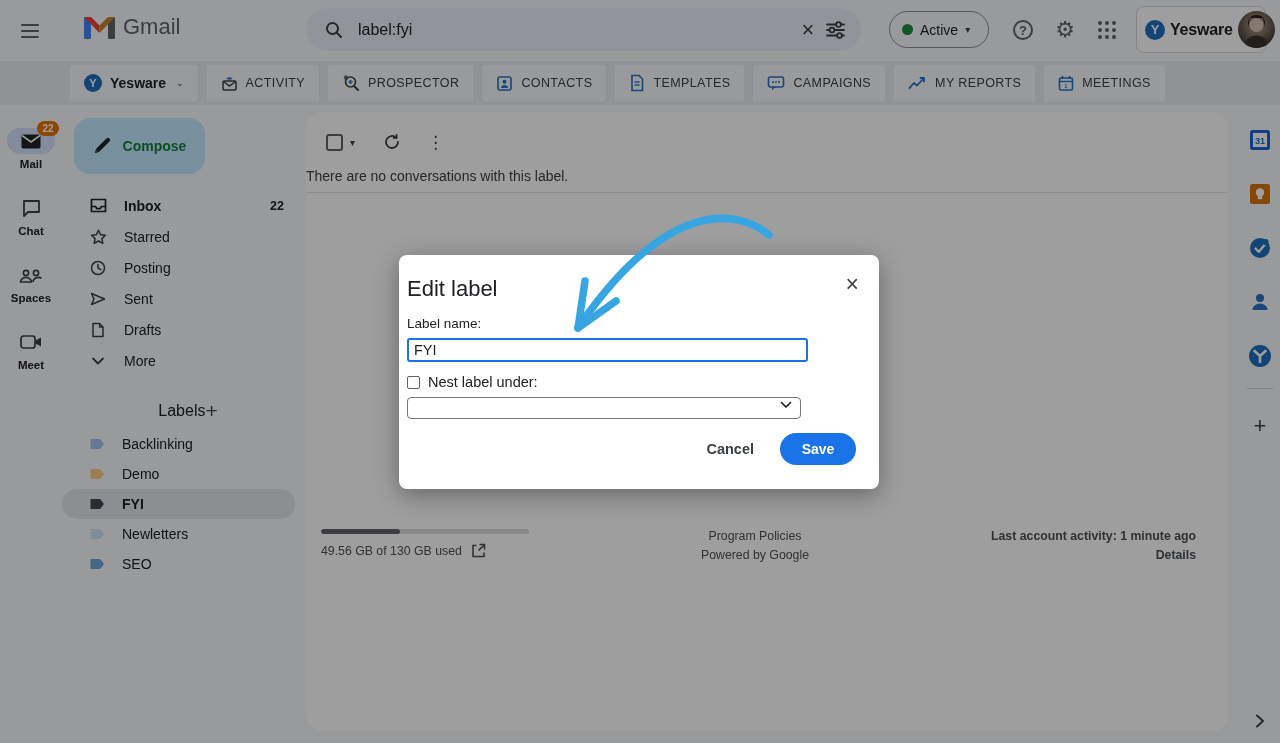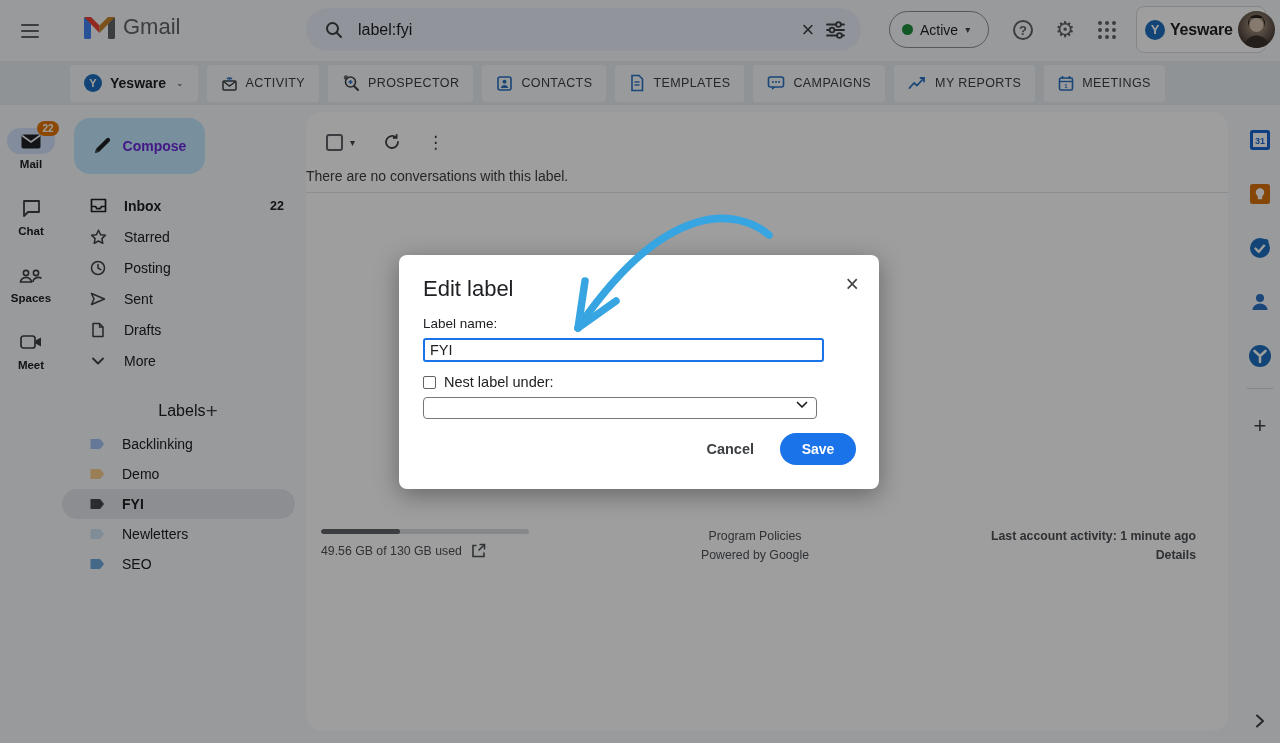--- a/index.html
+++ b/index.html
@@ -51,21 +51,21 @@
   .rail { position:absolute; left:0; top:110px; width:62px; bottom:0; display:flex; flex-direction:column; align-items:center; padding-top:18px; gap:25px; }
   .rail-item { display:flex; flex-direction:column; align-items:center; gap:4px; cursor:pointer; position:relative; }
   .rail-pill { width:48px; height:26px; border-radius:13px; display:flex; align-items:center; justify-content:center; }
   .rail-item.active .rail-pill { background:#d3e3fd; }
   .rail-label { font-size:11.5px; font-weight:bold; color:#202124; }
   .rail-badge { position:absolute; top:-7px; left:30px; min-width:22px; height:15px; background:#e37400; color:#fff; font-size:10px; font-weight:bold; border-radius:8px; display:flex; align-items:center; justify-content:center; padding:0 4px; }
 
   
   .sidebar { position:absolute; left:62px; top:110px; width:244px; bottom:0; }
   .compose { margin:8px 0 16px 12px; width:131px; height:56px; border-radius:16px; background:#c2e7ff; display:flex; align-items:center; justify-content:center; gap:12px; cursor:pointer; }
-  .compose .txt { font-size:14px; font-weight:bold; color:#6d28d9; }
+  .compose .txt { font-size:14px; font-weight:bold; color:#15803d; }
   .nav-row { height:31px; display:flex; align-items:center; padding:0 12px 0 27px; gap:17px; font-size:14px; color:#202124; cursor:pointer; border-radius:16px; }
   .nav-row .cnt { margin-left:auto; font-size:12.5px; font-weight:bold; padding-right:10px; }
   .nav-row.bold { font-weight:bold; }
   .nav-ic { width:18px; display:flex; justify-content:center; flex:none; }
   .labels-head { margin:24px 0 8px 0; padding:0 16px 0 24px; display:flex; align-items:center; justify-content:center; }
   .labels-head .t { font-size:16px; color:#202124; }
   .labels-head .plus { font-size:21px; color:#444; cursor:pointer; line-height:1; }
   .label-row { height:30px; display:flex; align-items:center; padding:0 12px 0 27px; gap:17px; font-size:14px; color:#202124; cursor:pointer; }
   .label-row.selected { background:#e3e6ea; border-radius:16px; margin-right:11px; font-weight:bold; }
   .tag { flex:none; }
@@ -90,21 +90,21 @@
 
   
   .side-panel { position:absolute; right:0; top:112px; width:40px; bottom:0; display:flex; flex-direction:column; align-items:center; padding-top:16px; gap:30px; }
   .sp-icon { width:24px; height:24px; display:flex; align-items:center; justify-content:center; cursor:pointer; }
   .sp-divider { width:26px; border-bottom:1px solid #d3d6da; margin:-10px 0; }
   .sp-plus { font-size:22px; color:#444; cursor:pointer; line-height:1; margin-top:6px; }
   .sp-chevron { position:absolute; bottom:15px; left:0; right:0; display:flex; justify-content:center; cursor:pointer; }
 
   
   .overlay { position:absolute; inset:0; background:rgba(0,0,0,0.38); z-index:50; }
-  .dialog { position:absolute; left:399px; top:255px; width:480px; height:234px; background:#fff; border-radius:8px; z-index:60; box-shadow:0 6px 24px rgba(0,0,0,.35); padding:0 24px; }
+  .dialog { position:absolute; left:399px; top:255px; width:480px; height:234px; background:#fff; border-radius:8px; z-index:60; box-shadow:0 6px 24px rgba(0,0,0,.35); padding:0 8px; }
   .dlg-title { margin-top:21px; font-size:22px; color:#202124; }
   .dlg-close { position:absolute; top:18px; right:20px; font-size:23px; color:#444; cursor:pointer; line-height:1; }
   .dlg-label { margin-top:14px; font-size:13.5px; color:#202124; }
   .dlg-input { margin-top:7px; width:401px; height:24px; border:2px solid #1a73e8; border-radius:3px; font-size:14.5px; padding:0 5px; color:#202124; font-family:inherit; outline:none; display:block; }
   .nest-row { margin-top:12px; display:flex; align-items:center; gap:8px; font-size:14.5px; color:#202124; }
   .nest-cb { width:13px; height:13px; border:1.5px solid #5f6368; border-radius:2px; cursor:pointer; flex:none; }
   .dlg-select { margin-top:7px; width:394px; height:22px; border:1px solid #767676; border-radius:4px; background:#fff; position:relative; cursor:pointer; }
   .dlg-select .sel-caret { position:absolute; right:8px; top:3px; }
   .dlg-actions { position:absolute; right:23px; bottom:24px; display:flex; align-items:center; gap:26px; }
   .btn-cancel { font-size:14.5px; font-weight:bold; color:#3c4043; cursor:pointer; }

